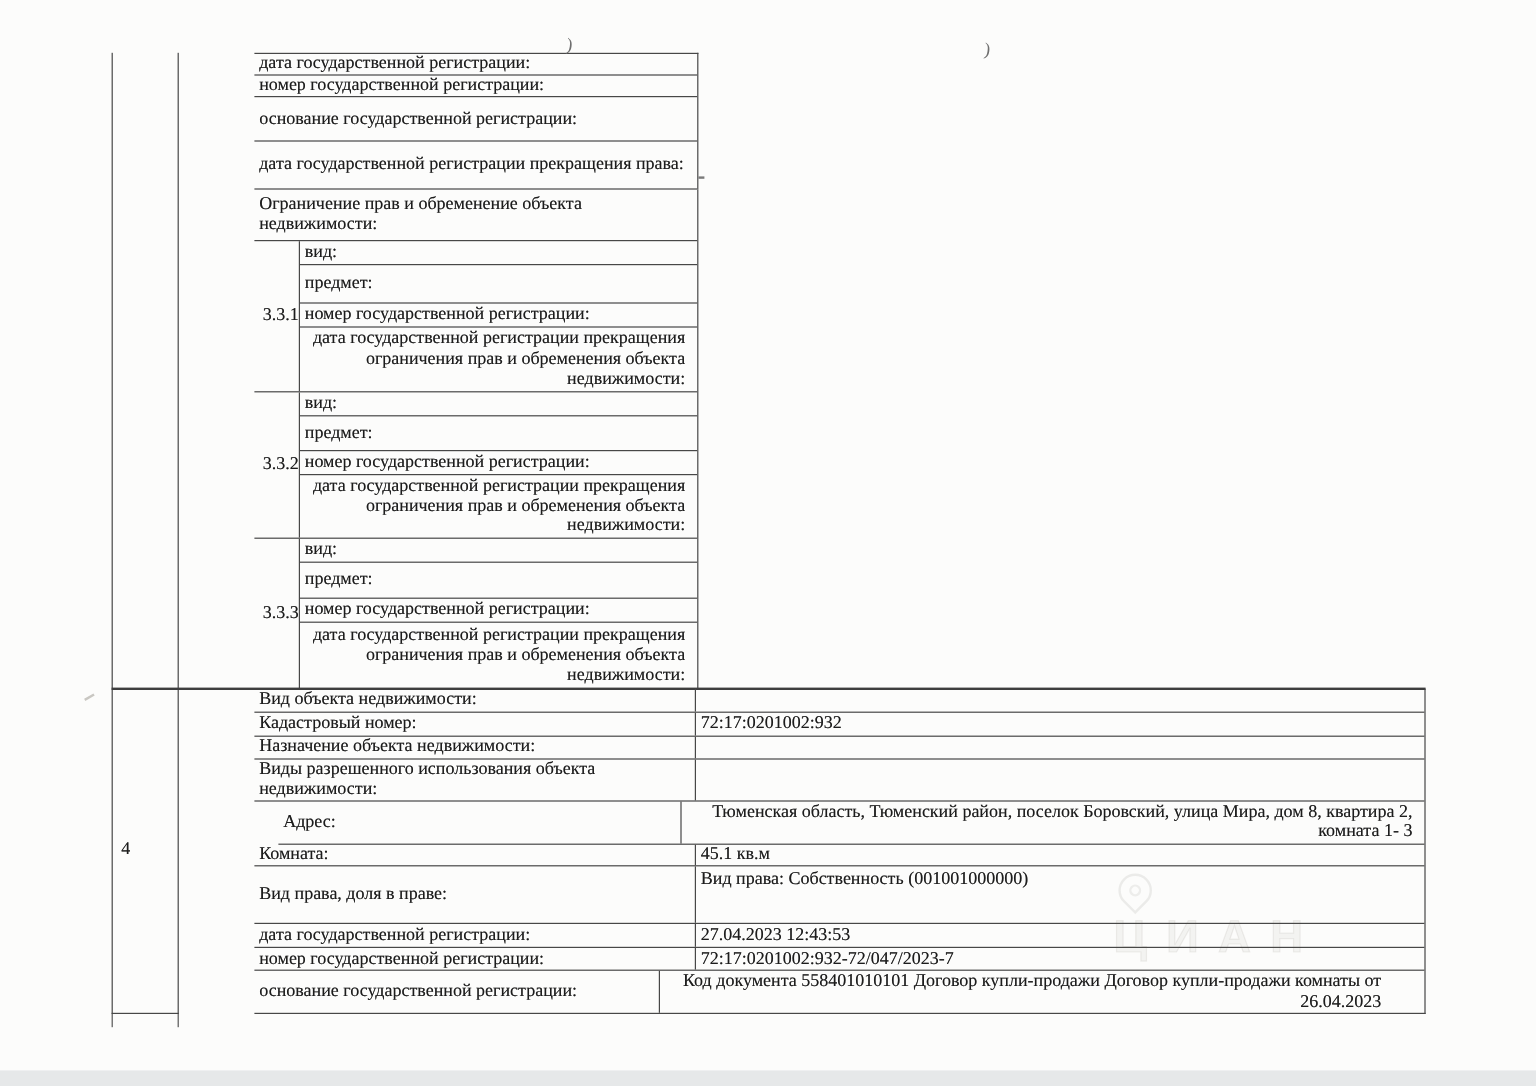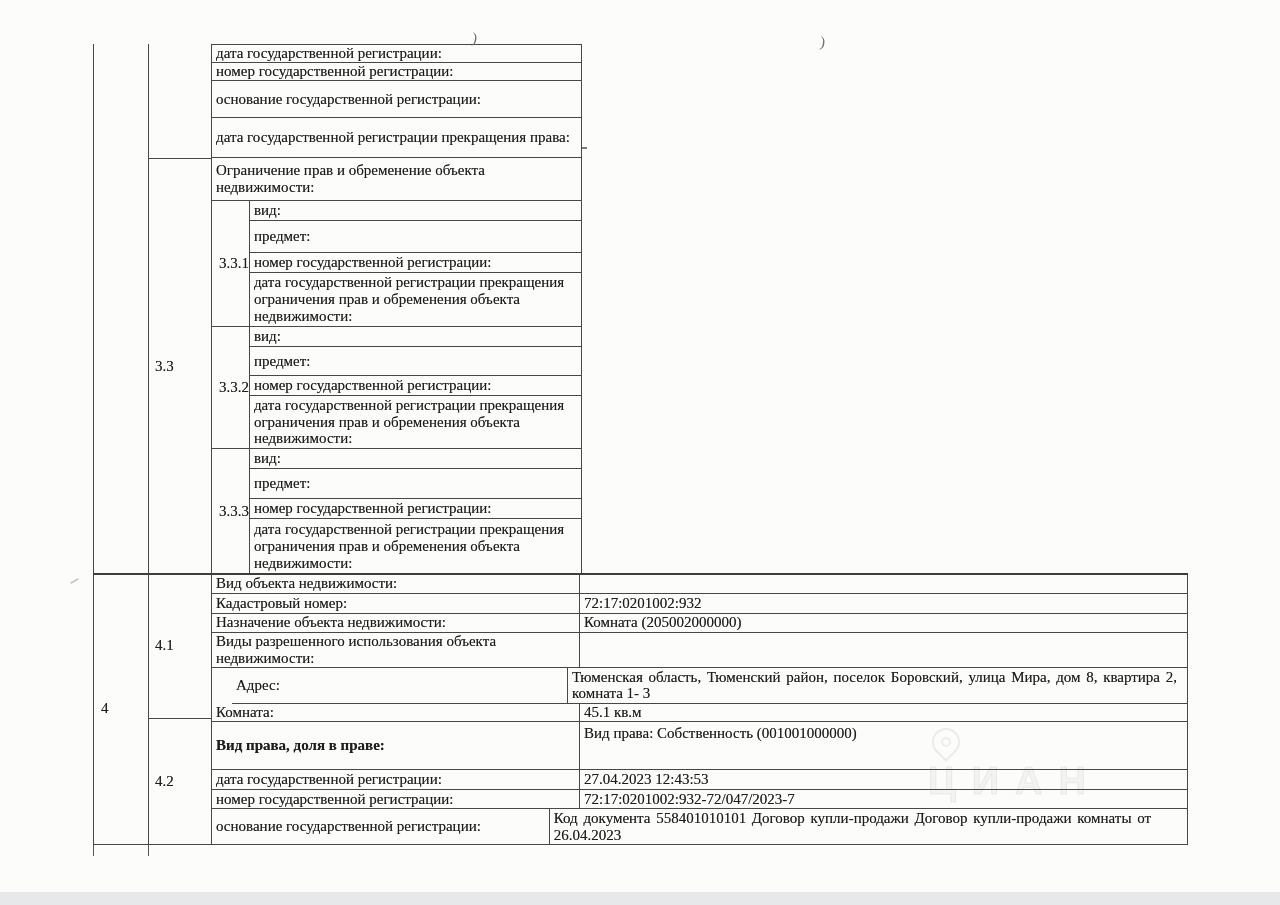--- a/index.html
+++ b/index.html
@@ -30,21 +30,21 @@
   }
   .b-t{border-top:1px solid var(--border);}
   .b-r{border-right:1px solid var(--border);}
   .b-b{border-bottom:1px solid var(--border);}
   .b-l{border-left:1px solid var(--border);}
   .top-align{align-items:flex-start;padding-top:3px;}
   .justify{text-align:justify;}
   .num{padding-left:7px;}
   .colflex{display:flex;flex-direction:column;}
   .rowflex{display:flex;flex-direction:row;}
-  .grow{flex:1 1 auto;min-height:0;}
+  .grow{flex:1 1 auto;min-height:0;text-align:right;}
   .pr-lg{padding-right:36px;}
   .thickline{
     position:absolute;left:93px;top:573px;width:1095px;height:2px;
     background:#3e3e3e;
   }
   .stub{position:absolute;width:1px;background:#555;}
   .scanmark{
     position:absolute;color:#6f6f6f;font-size:15px;
     text-shadow:none;transform:rotate(8deg);
   }
@@ -81,26 +81,20 @@
 </head>
 <body>
 
 <div class="page">
 
   <div class="abs colflex b-l b-r b-b" style="left:93px;top:44px;width:56px;height:801px;">
     <div class="cell num" style="height:530px;"></div>
     <div class="cell num" style="height:271px;">4</div>
   </div>
 
-  <div class="abs colflex b-r b-b" style="left:148px;top:44px;width:64px;height:801px;">
-    <div class="cell num" style="height:114px;"></div>
-    <div class="cell num b-t" style="height:416px;">3.3</div>
-    <div class="cell num" style="height:145px;">4.1</div>
-    <div class="cell num b-t" style="height:126px;">4.2</div>
-  </div>
 
   <div class="abs colflex b-t b-r" style="left:212px;top:44px;width:370px;height:114px;">
     <div class="cell b-b" style="height:18px;">дата государственной регистрации:</div>
     <div class="cell b-b" style="height:18px;">номер государственной регистрации:</div>
     <div class="cell b-b" style="height:38px;">основание государственной регистрации:</div>
     <div class="cell b-b" style="height:40px;">дата государственной регистрации прекращения права:</div>
   </div>
 
   <div class="abs colflex b-r" style="left:212px;top:158px;width:370px;height:416px;">
     <div class="cell b-b" style="height:43px;">Ограничение прав и обременение объекта недвижимости:</div>
@@ -144,40 +138,39 @@
       <div class="cell b-r" style="width:368px;">Вид объекта недвижимости:</div>
     </div>
 
     <div class="rowflex b-b" style="height:19px;">
       <div class="cell b-r" style="width:368px;">Кадастровый номер:</div>
       <div class="cell grow">72:17:0201002:932</div>
     </div>
 
     <div class="rowflex b-b" style="height:18px;">
       <div class="cell b-r" style="width:368px;">Назначение объекта недвижимости:</div>
-      <div class="cell grow">Комната (205002000000)</div>
     </div>
 
     <div class="rowflex b-b" style="height:34px;">
       <div class="cell b-r" style="width:368px;">Виды разрешенного использования объекта недвижимости:</div>
       <div class="cell grow"></div>
     </div>
 
     <div class="rowflex b-b" style="height:37px;margin-left:20px;">
       <div class="cell b-r" style="width:368px;">Адрес:</div>
       <div class="cell grow justify">Тюменская область, Тюменский район, поселок Боровский, улица Мира, дом 8, квартира 2, комната 1- 3</div>
     </div>
 
     <div class="rowflex b-b" style="height:17px;">
       <div class="cell b-r" style="width:368px;">Комната:</div>
       <div class="cell grow">45.1 кв.м</div>
     </div>
 
     <div class="rowflex b-b" style="height:54px;">
-      <div class="cell b-r" style="width:368px;font-weight:bold;">Вид права, доля в праве:</div>
+      <div class="cell b-r" style="width:368px;">Вид права, доля в праве:</div>
       <div class="cell grow top-align">Вид права: Собственность (001001000000)</div>
     </div>
 
     <div class="rowflex b-b" style="height:19px;">
       <div class="cell b-r" style="width:368px;">дата государственной регистрации:</div>
       <div class="cell grow">27.04.2023 12:43:53</div>
     </div>
 
     <div class="rowflex b-b" style="height:18px;">
       <div class="cell b-r" style="width:368px;">номер государственной регистрации:</div>

